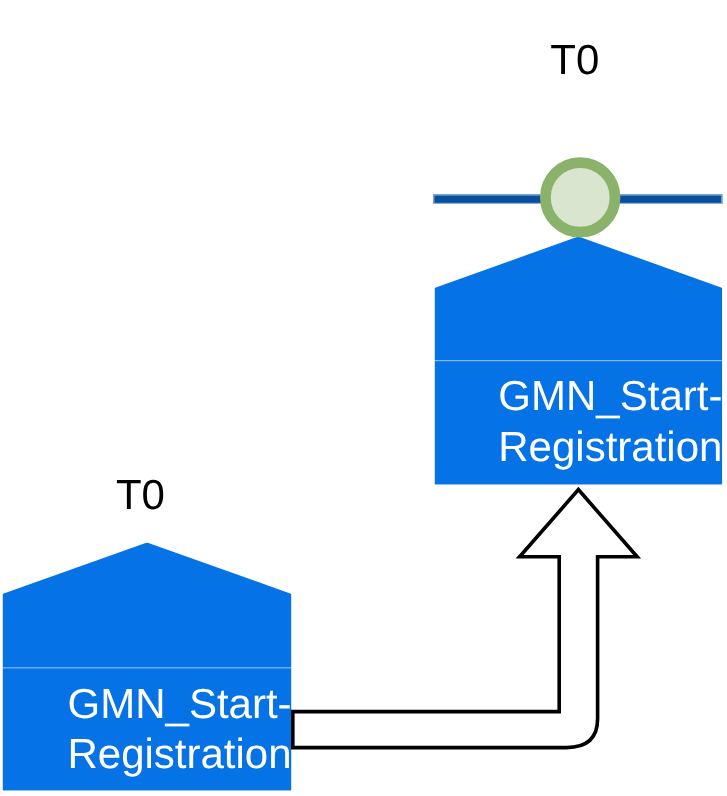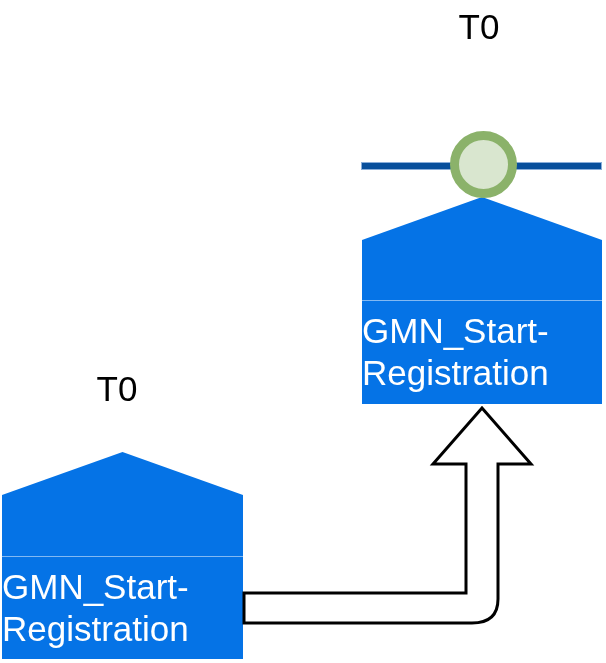--- a/index.html
+++ b/index.html
@@ -12,20 +12,21 @@
     font-family: "Liberation Sans", sans-serif;
   }
   .t0-label {
     position: absolute;
     width: 110px;
     text-align: center;
     font-size: 35px;
     line-height: 42px;
     color: #000000;
     white-space: nowrap;
+    margin-top: 24px;
   }
   .t0-right { left: 424px; top: 6px; }
   .t0-left  { left: 62px;  top: 368px; }
 
   .timeline {
     position: absolute;
     left: 361px; top: 162px;
     width: 239px; height: 6px;
     background: #084f9c;
     border: 1px solid #8aaeda;
@@ -63,21 +64,21 @@
     background: rgba(255,255,255,0.5);
   }
   .node-right .node-divider { top: 103px; }
   .node-left  .node-divider { top: 104px; }
   .node-label {
     position: absolute;
     left: 0; right: 0; bottom: 0;
     display: flex;
     flex-direction: column;
     justify-content: center;
-    text-align: left;
+    text-align: right;
     color: #ffffff;
     font-size: 35px;
     line-height: 42px;
   }
   .node-right .node-label { top: 103px; }
   .node-left  .node-label { top: 104px; }
 
   .connector-svg {
     position: absolute;
     left: 0; top: 0;

